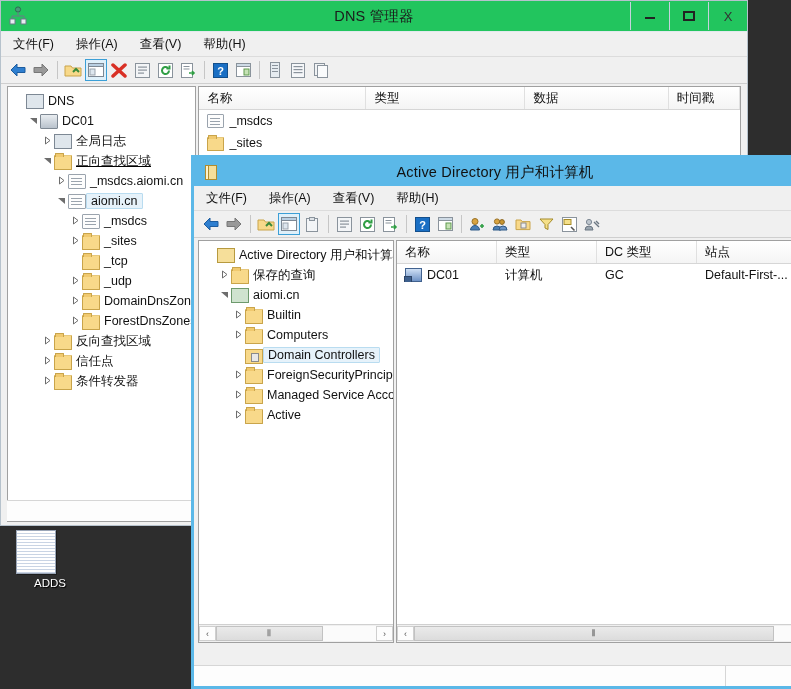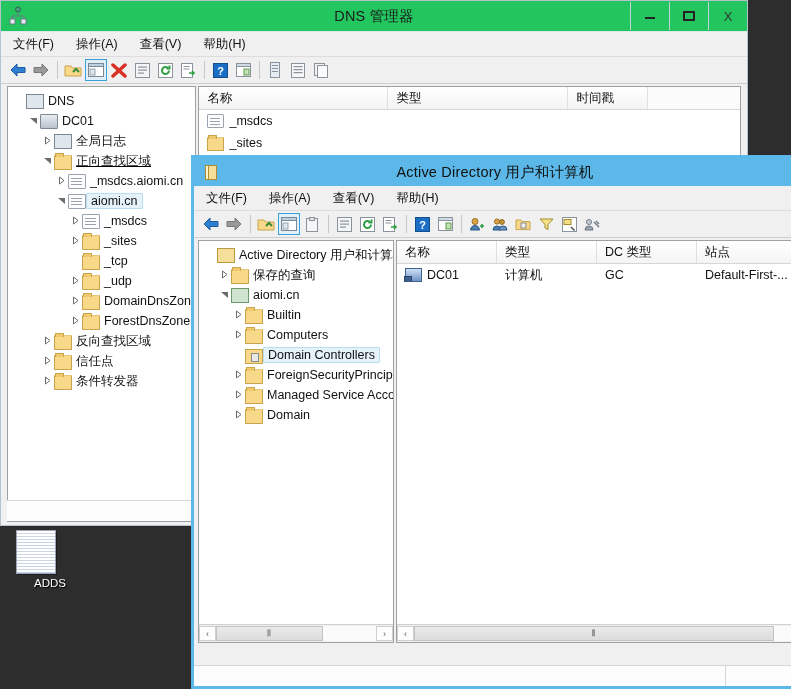--- a/index.html
+++ b/index.html
@@ -372,20 +372,21 @@
         <div class="arrow">‹</div>
         <div class="thumb" style="width:148px;">⦀</div>
         <div class="track"></div>
       </div>
     </div>
 
     <div class="pane" style="width:544px;height:436px;margin:2px 6px 0 1px;">
       <div class="lv-head" id="dns-lv-head">
           <div style="width: 189px;">名称</div>
           <div style="width: 180px;">类型</div>
+          <div style="width: 162px;">数据</div>
           <div style="width: 80px;">时间戳</div>
         </div>
       <div id="dns-lv-body">
           <div class="lv-row">
             <div class="cell" style="width: 189px;">
               <span class="rico ic-zone" style="display: inline-block; width: 14px; height: 12px;"></span>
               <span>_msdcs</span>
             </div>
             <div class="cell" style="width: 180px;">
               <span></span>
@@ -604,21 +605,21 @@
                 <path d="M2.5 1 L7 4.5 L2.5 8 Z" fill="none" stroke="#6d6d6d" stroke-width="1"></path>
               </svg></span>
             <span class="nico ic-folder" style="display: inline-block; width: 14px; height: 13px; margin-top: 2px;"></span>
             <span class="ntxt">Managed Service Accounts</span>
           </div>
           <div class="node" style="padding-left: 28px;">
             <span class="twisty"><svg width="9" height="9" viewBox="0 0 9 9">
                 <path d="M2.5 1 L7 4.5 L2.5 8 Z" fill="none" stroke="#6d6d6d" stroke-width="1"></path>
               </svg></span>
             <span class="nico ic-folder" style="display: inline-block; width: 14px; height: 13px; margin-top: 2px;"></span>
-            <span class="ntxt">Domain</span>
+            <span class="ntxt">Active</span>
           </div>
         </div>
       <div class="hscroll">
         <div class="arrow">‹</div>
         <div class="thumb" style="width:107px;">⦀</div>
         <div class="track"></div>
         <div class="arrow">›</div>
       </div>
     </div>
 

